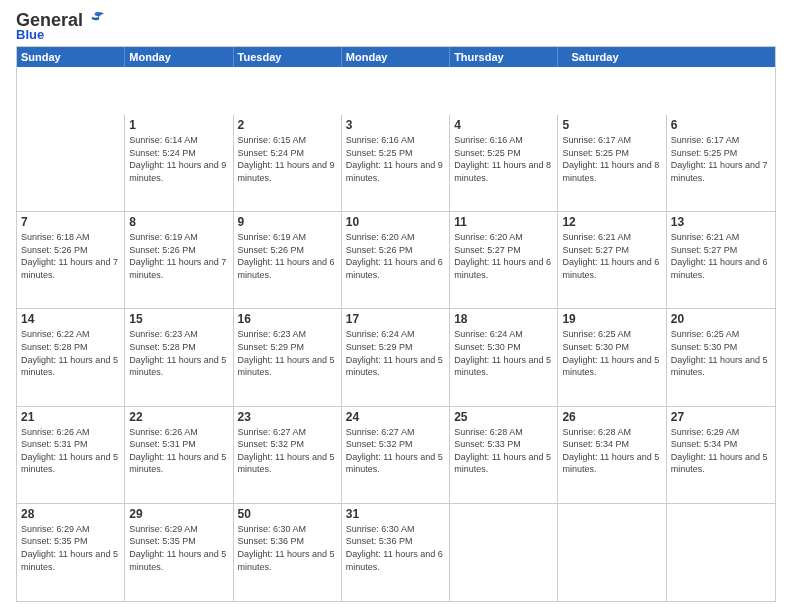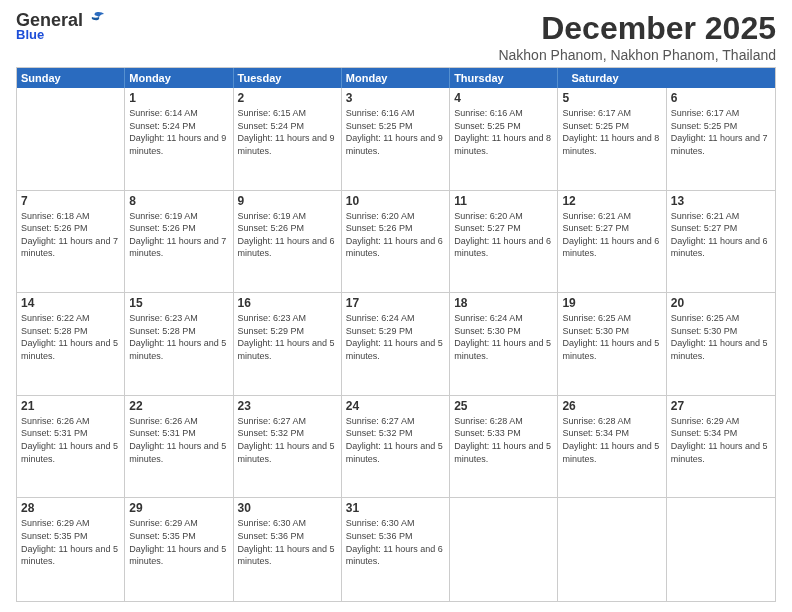--- a/index.html
+++ b/index.html
@@ -38,20 +38,21 @@
     }
     .location {
       font-size: 14px;
       color: #555;
     }
     .calendar {
       flex: 1;
       display: flex;
       flex-direction: column;
       border: 1px solid #ccc;
+      gap: 48px;
     }
     .cal-header {
       display: grid;
       grid-template-columns: repeat(7, 1fr);
       background: #2a6bbf;
     }
     .cal-header-cell {
       color: #fff;
       font-size: 11px;
       font-weight: bold;
@@ -102,24 +103,20 @@
     <div class="logo">
       <div style="display:flex;align-items:center;">
         <span style="font-size:18px;font-weight:bold;color:#333;">General</span>
         <svg width="20" height="16" viewBox="0 0 20 16" style="margin-left:2px;margin-top:-4px;">
           <path d="M10 2 C12 0, 18 1, 19 3 C17 3, 15 4, 14 6 C12 4, 8 5, 10 2Z" fill="#2a6bbf"></path>
           <path d="M14 6 C15 8, 13 10, 10 9 C8 9, 6 8, 7 6 C9 7, 12 7, 14 6Z" fill="#1a5aa0"></path>
         </svg>
       </div>
       <span style="font-size:13px;font-weight:bold;color:#1d4ed8;margin-top:-4px;">Blue</span>
     </div>
-    <div class="title-section">
-      <div class="month-title">December 2025</div>
-      <div class="location">Nakhon Phanom, Nakhon Phanom, Thailand</div>
-    </div>
   </div>
 
   <div class="calendar">
     <div class="cal-header">
     <div class="cal-header-cell">Sunday</div>
         <div class="cal-header-cell">Monday</div>
         <div class="cal-header-cell">Tuesday</div>
         <div class="cal-header-cell">Monday</div>
         <div class="cal-header-cell">Thursday</div>
         <div class="cal-header-cell">Saturday</div>
@@ -245,21 +242,21 @@
         <div class="cal-week">
           <div class="cal-cell">
             <span class="day-num">28</span>
             <div class="cell-info">Sunrise: 6:29 AM<br>Sunset: 5:35 PM<br>Daylight: 11 hours and 5 minutes.</div>
           </div>
           <div class="cal-cell">
             <span class="day-num">29</span>
             <div class="cell-info">Sunrise: 6:29 AM<br>Sunset: 5:35 PM<br>Daylight: 11 hours and 5 minutes.</div>
           </div>
           <div class="cal-cell">
-            <span class="day-num">30</span>
+            <span class="day-num">50</span>
             <div class="cell-info">Sunrise: 6:30 AM<br>Sunset: 5:36 PM<br>Daylight: 11 hours and 5 minutes.</div>
           </div>
           <div class="cal-cell">
             <span class="day-num">31</span>
             <div class="cell-info">Sunrise: 6:30 AM<br>Sunset: 5:36 PM<br>Daylight: 11 hours and 6 minutes.</div>
           </div>
           <div class="cal-cell empty"></div>
           <div class="cal-cell empty"></div>
           <div class="cal-cell empty"></div>
         </div>

